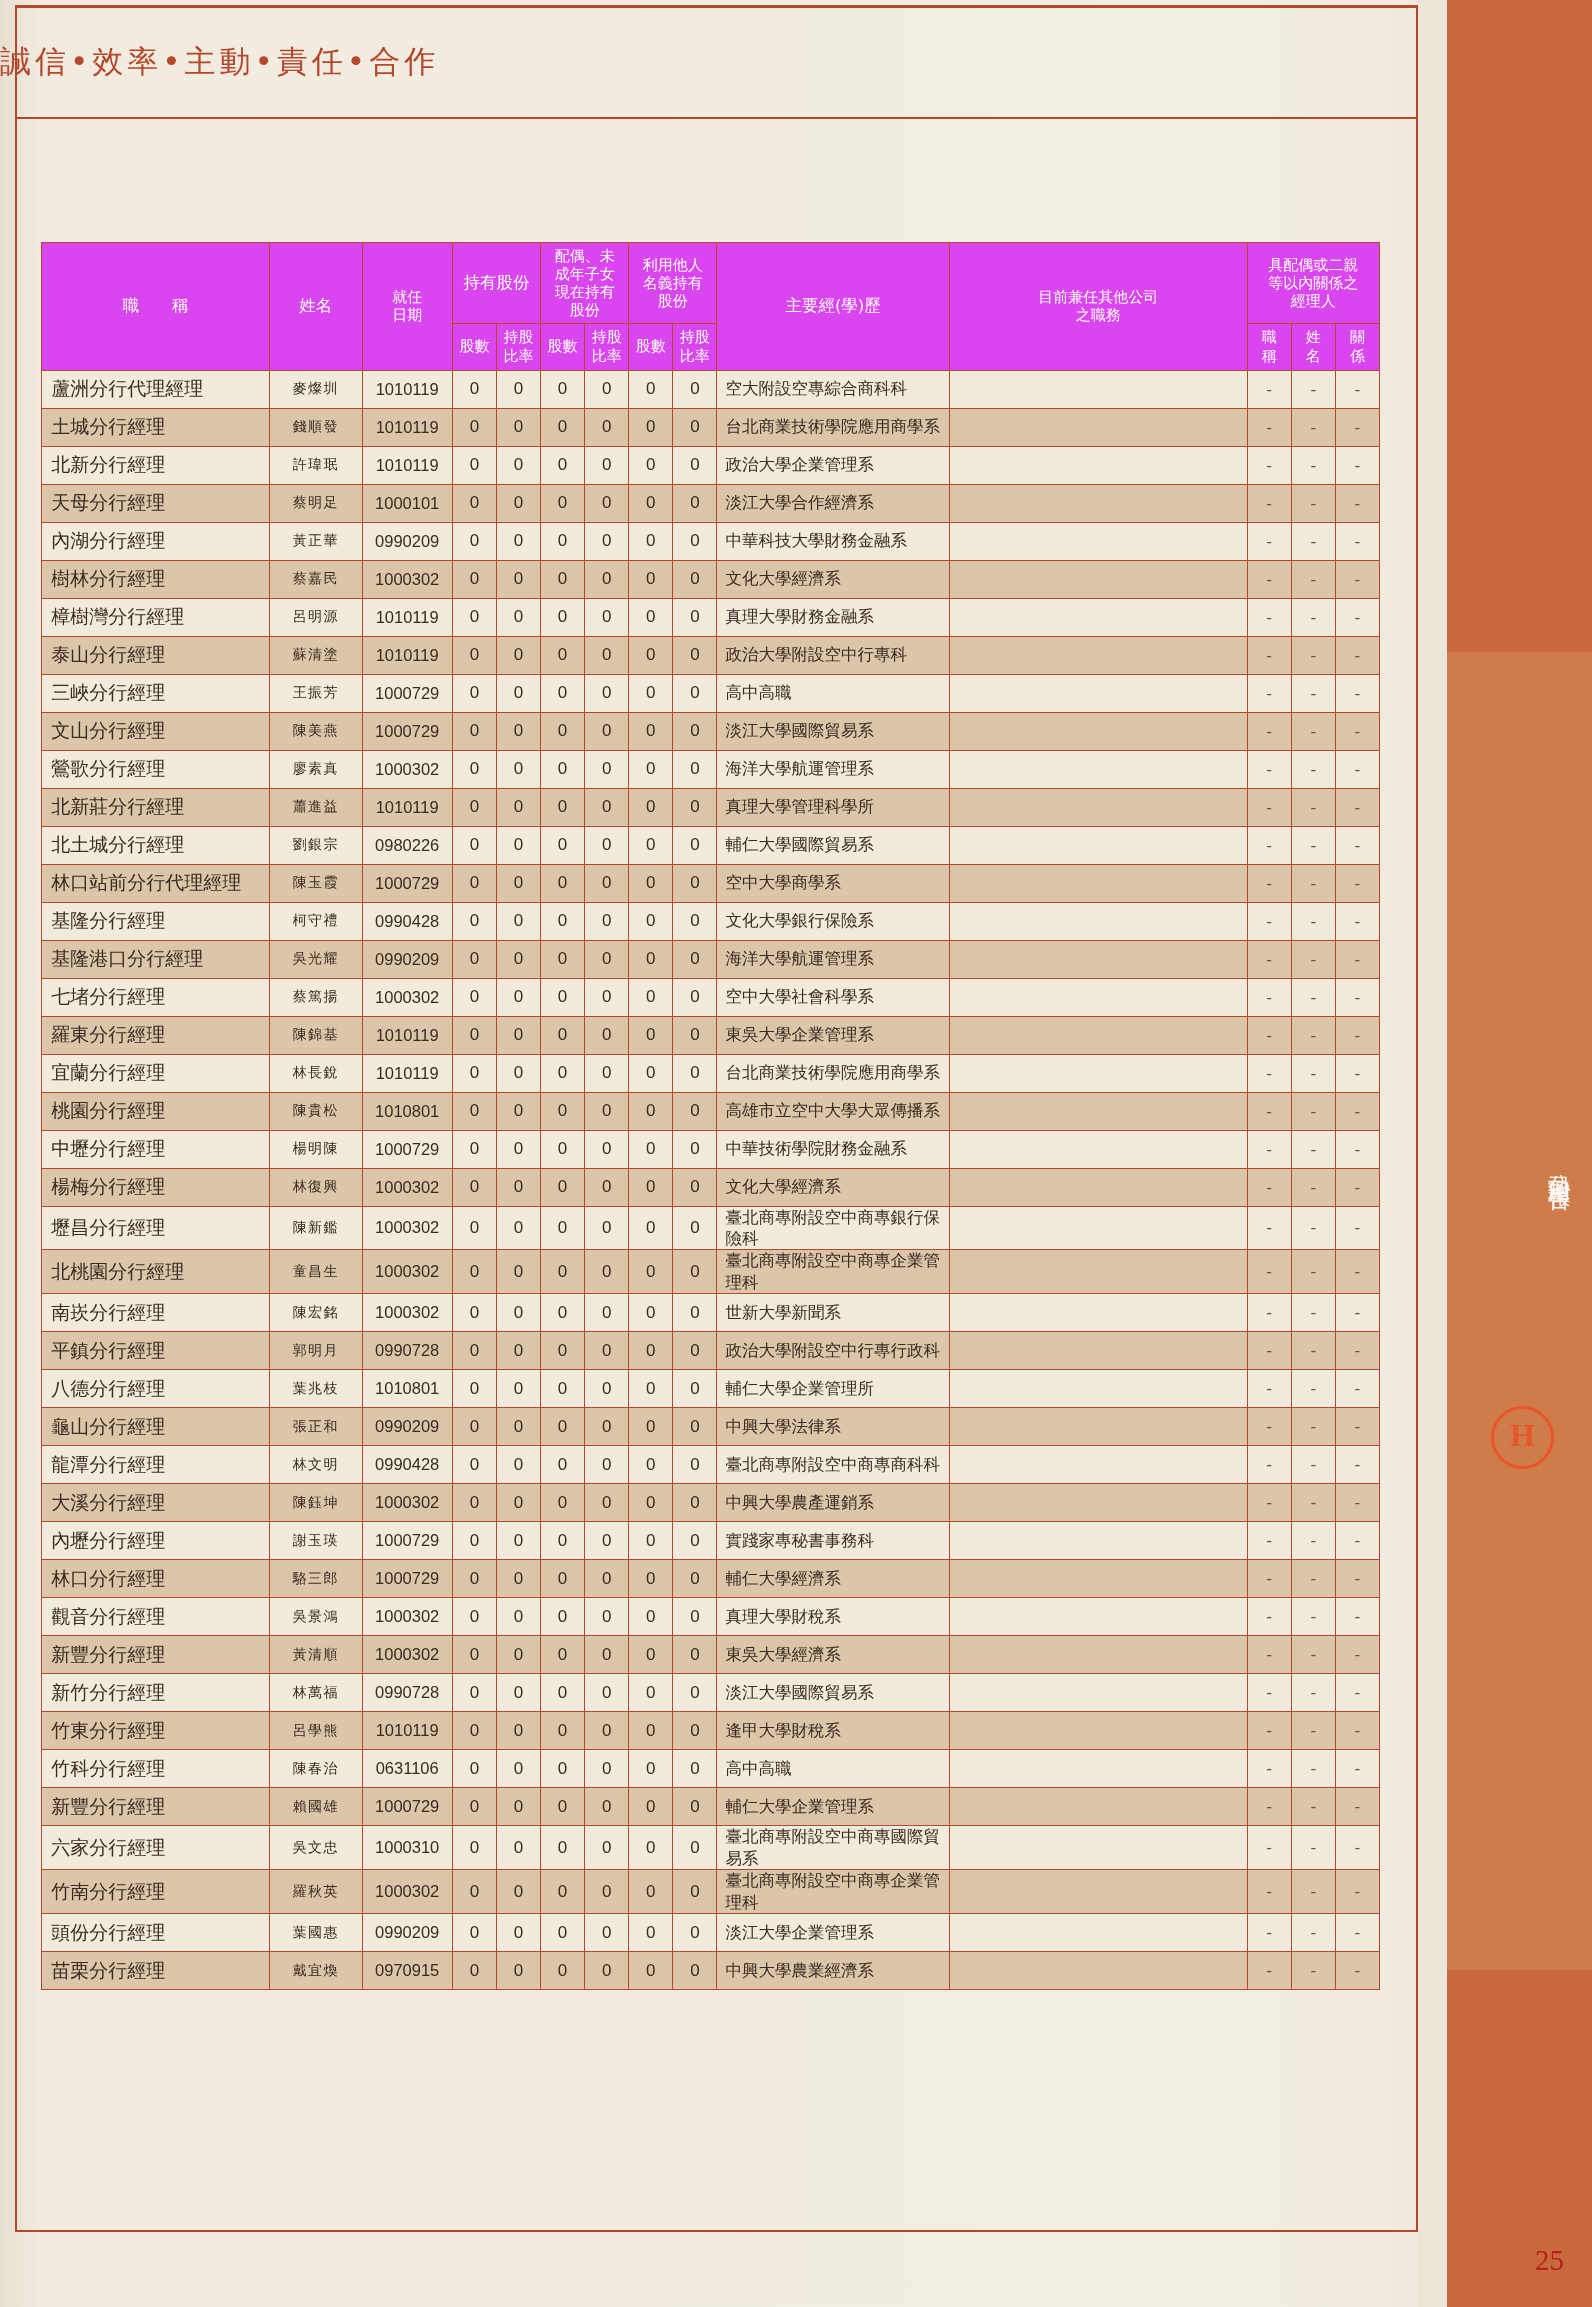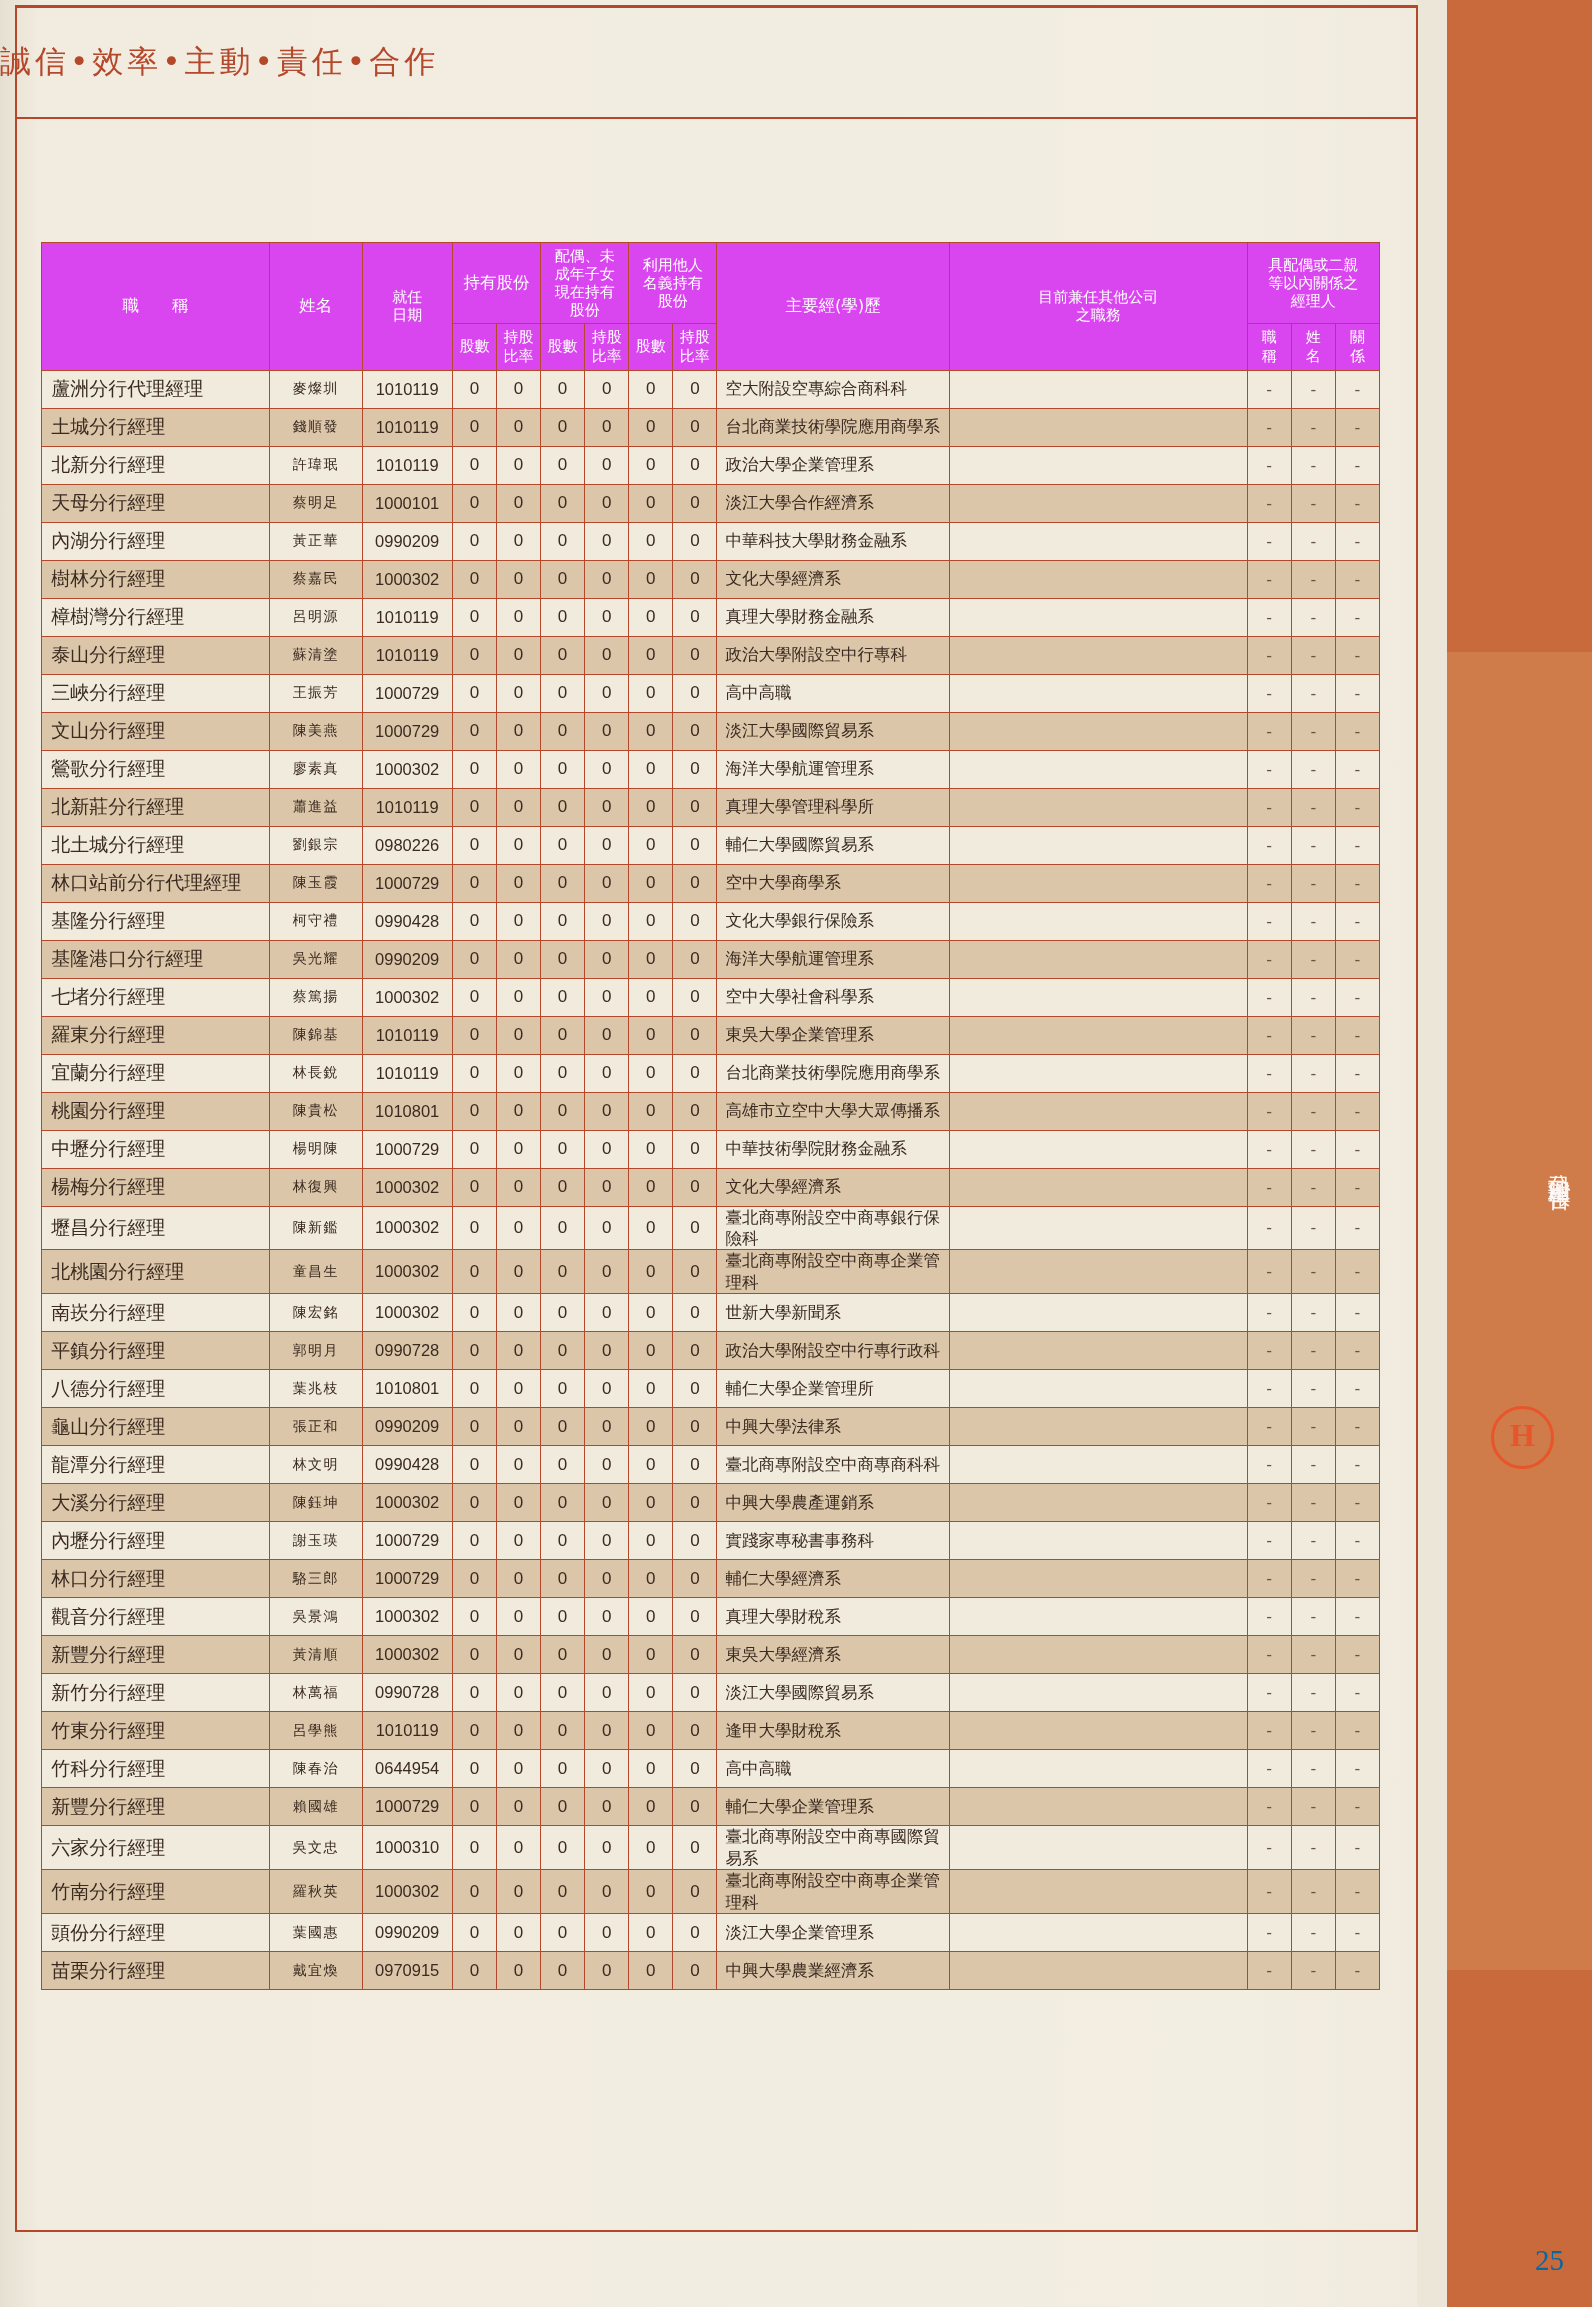--- a/index.html
+++ b/index.html
@@ -88,21 +88,21 @@
     position:absolute; left:14.5px; top:2230px; width:1403px; height:2px;
     background:#b5472b;
   }
   .frame-right {
     position:absolute; left:1416px; top:5.3px; width:2px; height:2227px;
     background:#b5472b;
   }
 
   .page-number {
     position:absolute; right:28px; bottom:30px;
-    color:#0369a1;
+    color:#b91c1c;
     font-size:29px;
     font-family:"Liberation Serif", serif;
   }
 
   
   .table-wrap {
     position:absolute; left:41px; top:242px; width:1339px;
   }
   table {
     border-collapse:collapse;
@@ -788,21 +788,21 @@
           <td class="c-num">0</td>
           <td class="c-exp">逢甲大學財稅系</td>
           <td class="c-other"></td>
           <td class="c-rel">-</td>
           <td class="c-rel">-</td>
           <td class="c-rel">-</td>
         </tr>
         <tr class="odd">
           <td class="c-title">竹科分行經理</td>
           <td class="c-name">陳春治</td>
-          <td class="c-date">0644954</td>
+          <td class="c-date">0631106</td>
           <td class="c-num">0</td>
           <td class="c-num">0</td>
           <td class="c-num">0</td>
           <td class="c-num">0</td>
           <td class="c-num">0</td>
           <td class="c-num">0</td>
           <td class="c-exp">高中高職</td>
           <td class="c-other"></td>
           <td class="c-rel">-</td>
           <td class="c-rel">-</td>

